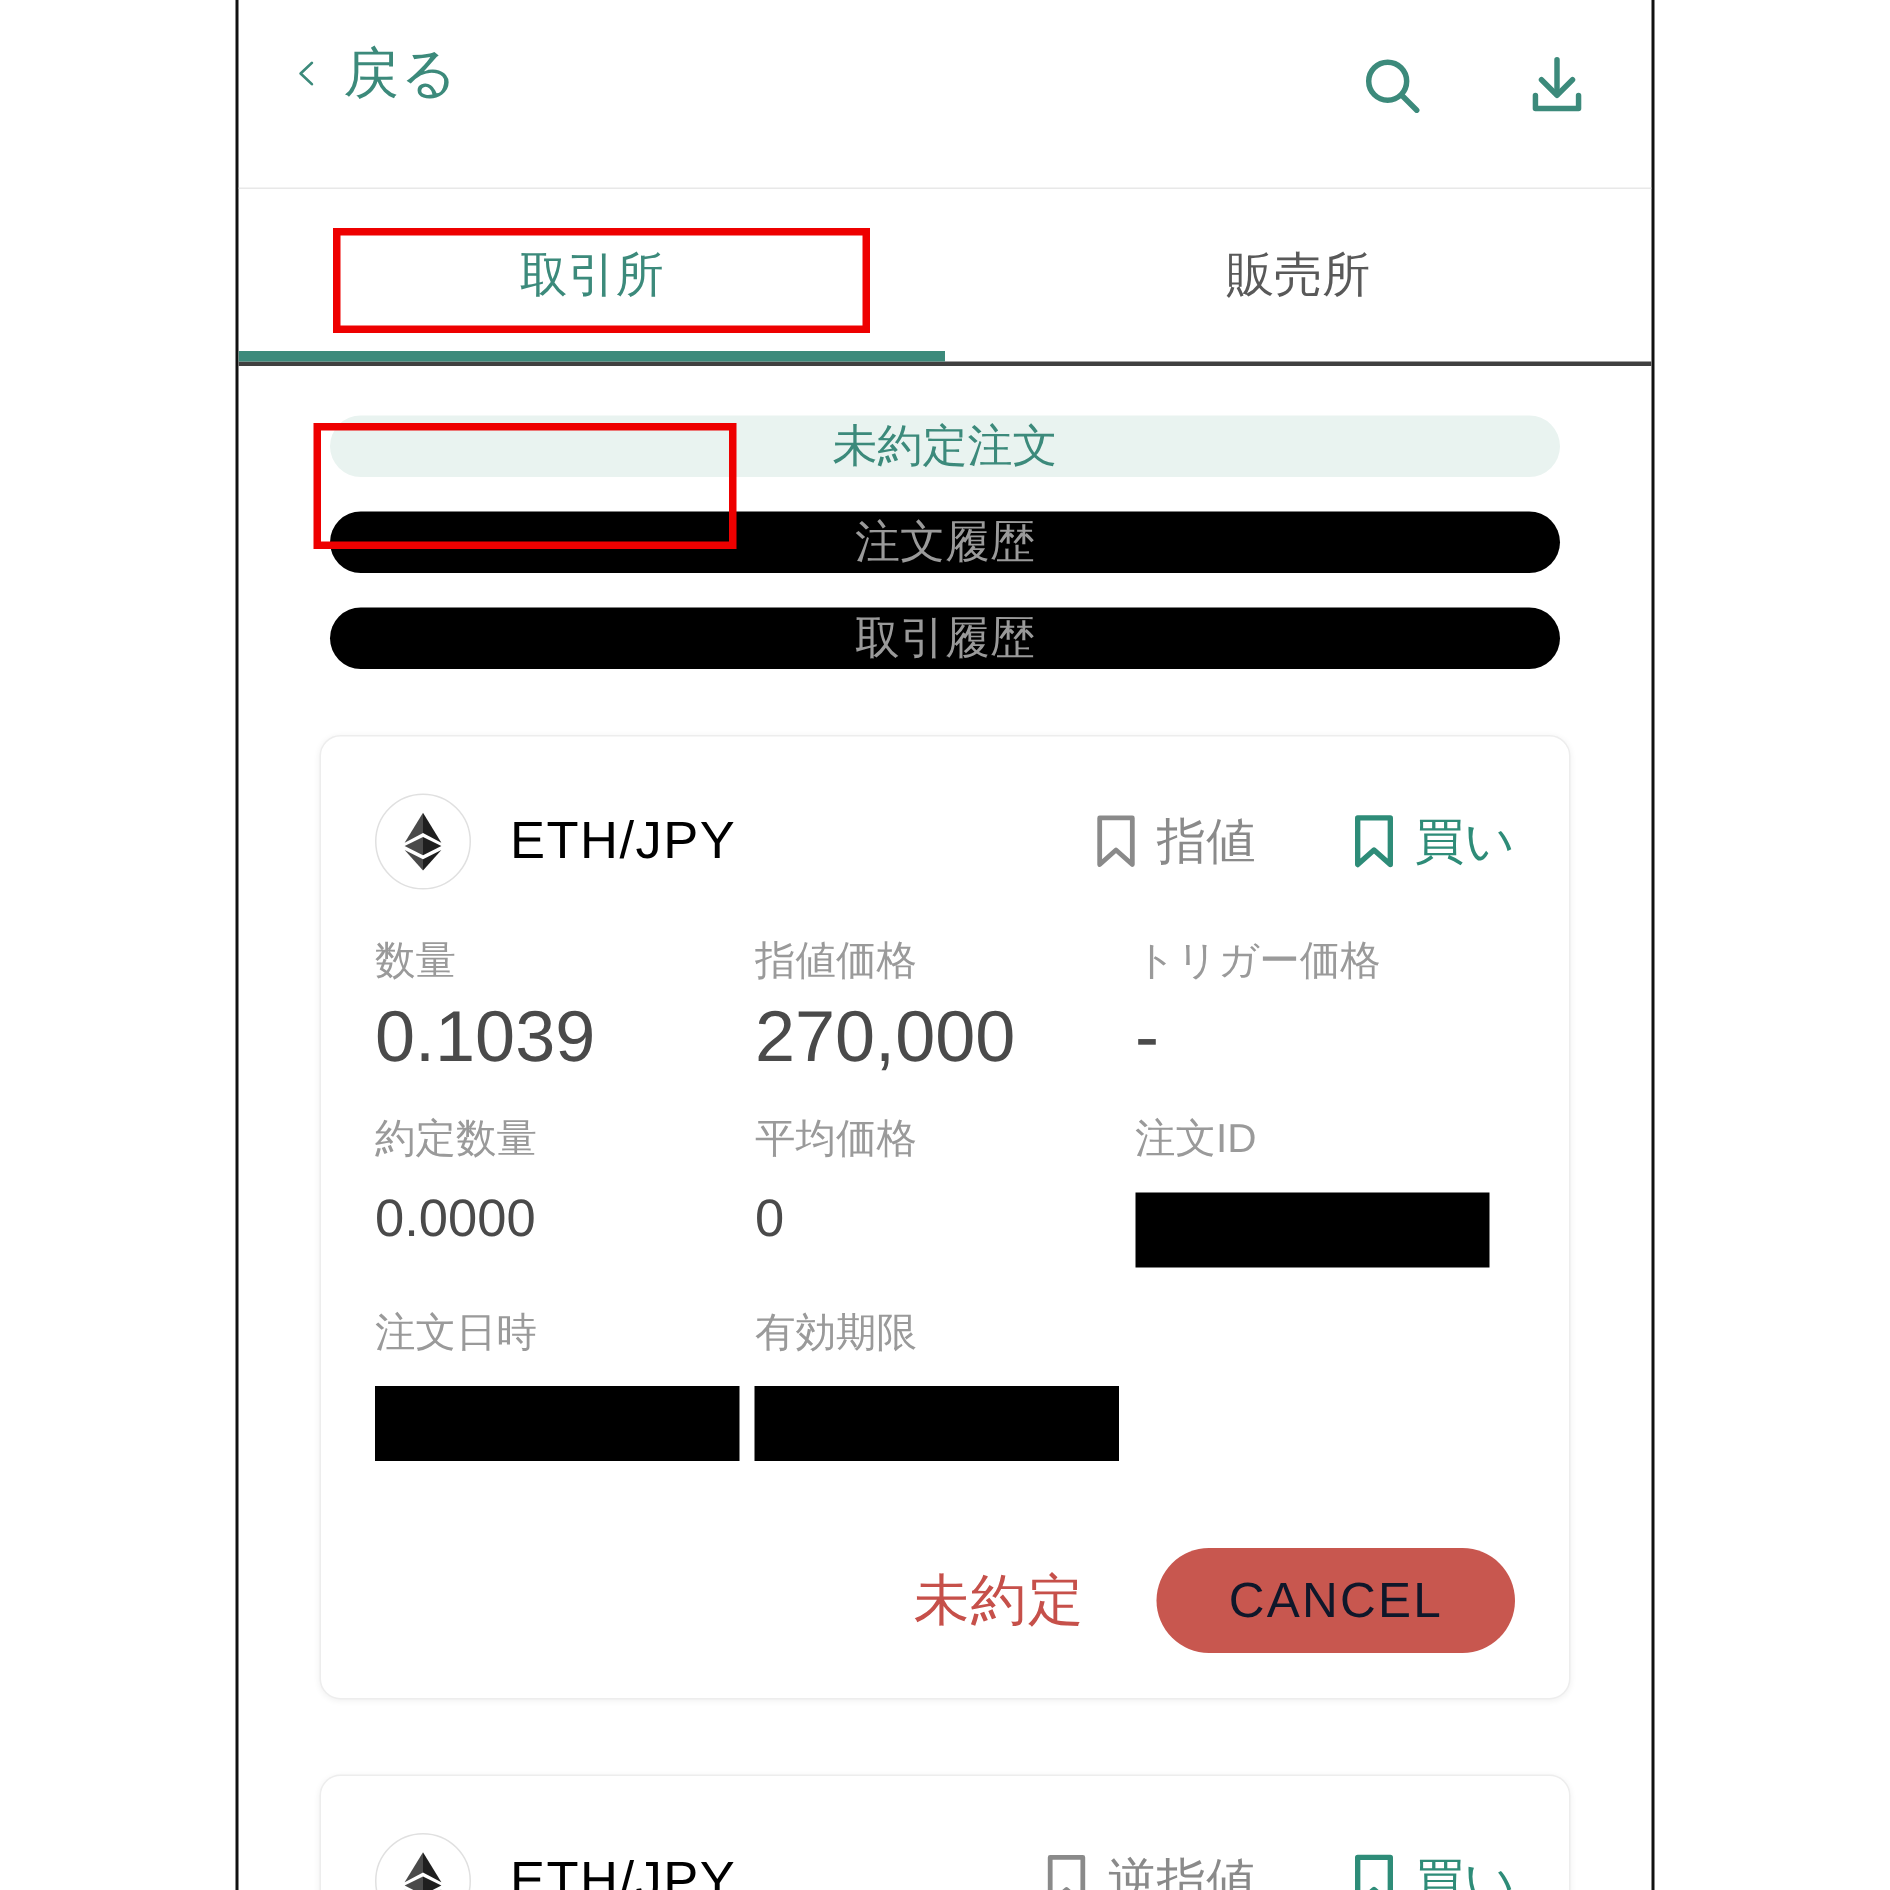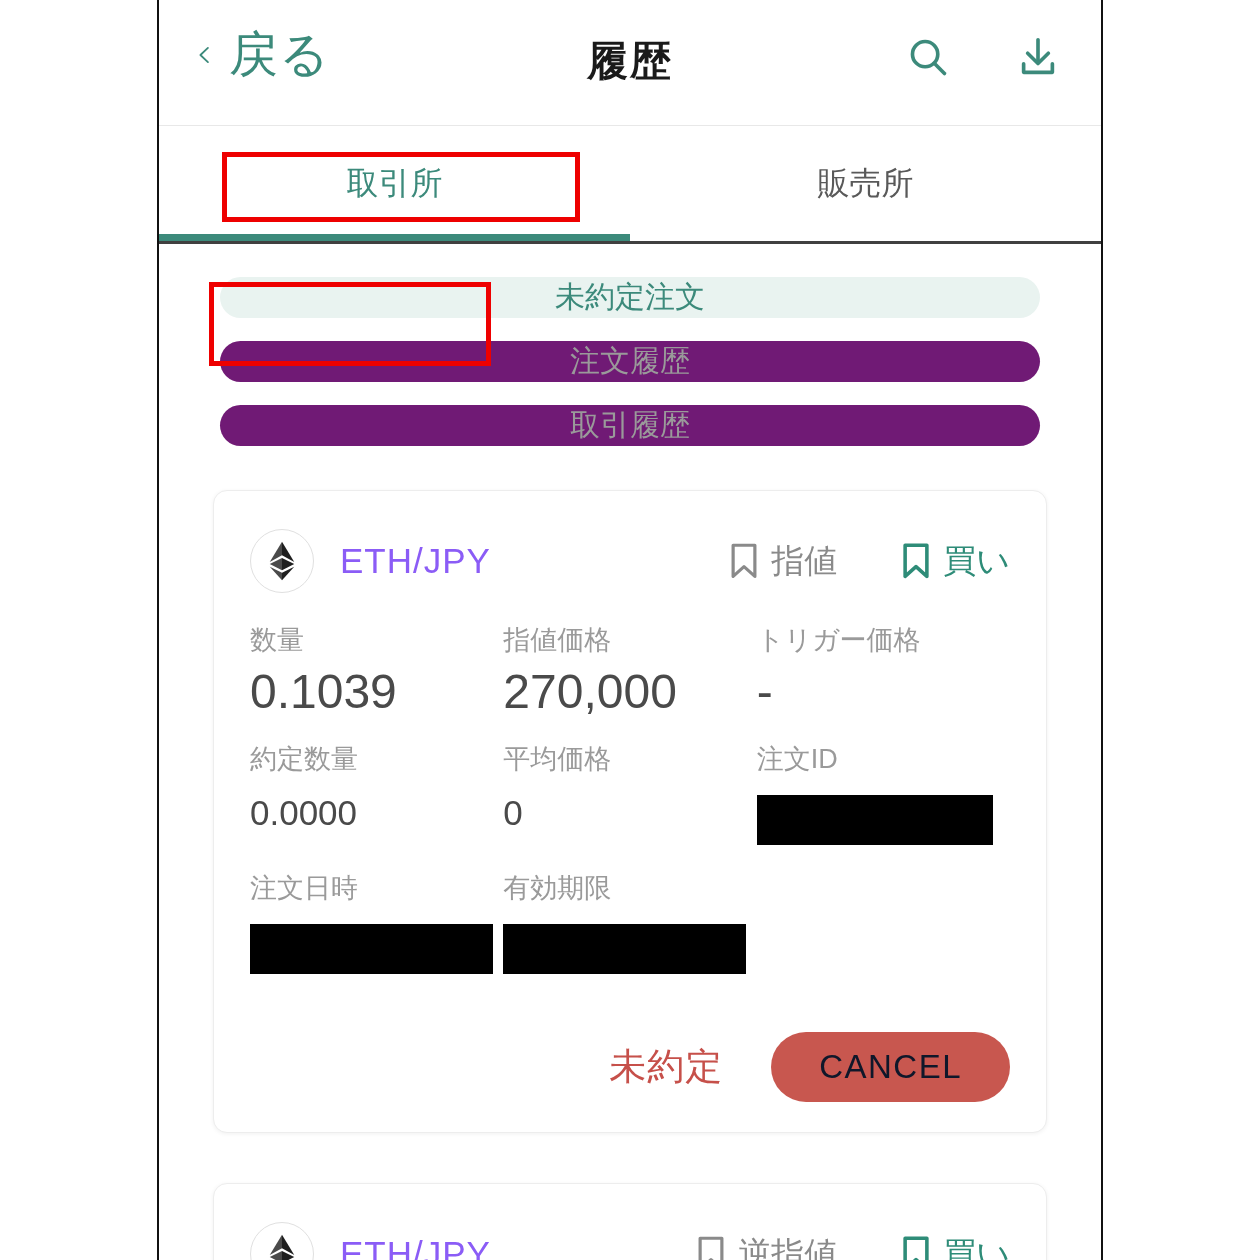--- a/index.html
+++ b/index.html
@@ -43,21 +43,21 @@
     gap: 14px;
     color: #3c8a7b;
     cursor: pointer;
   }
   .chev {
     display: block;
     width: 20px;
     height: 20px;
   }
   .back-label {
-    font-size: 49px;
+    font-size: 37px;
     line-height: 1;
     color: #3c8a7b;
     letter-spacing: 1px;
   }
   .header-title {
     position: absolute;
     left: 0;
     right: 0;
     top: 34px;
     text-align: center;
@@ -119,21 +119,21 @@
     flex-direction: column;
   }
   .pill {
     flex: 1 1 0;
     height: 67px;
     border-radius: 34px;
     display: flex;
     align-items: center;
     justify-content: center;
     font-size: 30px;
-    background: #701a75;
+    background: #000000;
     color: #9a9a9a;
     cursor: pointer;
   }
   .pill.active {
     background: #e9f3f0;
     color: #3c8a7b;
   }
 
   
   .cards {
@@ -160,21 +160,21 @@
     border: 1px solid #e0e0e0;
     display: flex;
     align-items: center;
     justify-content: center;
     flex: 0 0 auto;
     background: #fff;
   }
   .pair {
     margin-left: 26px;
     font-size: 35px;
-    color: #8b5cf6;
+    color: #000000;
     letter-spacing: 1px;
   }
   .head-spacer { flex: 1 1 auto; }
   .tag {
     display: flex;
     align-items: center;
     gap: 12px;
     font-size: 33px;
     color: #8a8a8a;
   }
@@ -277,21 +277,20 @@
   <div class="header">
     <div class="back-btn">
       <span>
         <svg class="chev" viewBox="0 0 24 24" fill="none" stroke="#3c8a7b" stroke-width="2.2" stroke-linecap="round" stroke-linejoin="round">
           <polyline points="15.5,3.5 6.5,12 15.5,20.5"></polyline>
         </svg>
       </span>
       <span class="back-label">戻る</span>
     </div>
 
-    <div class="header-title">履歴</div>
 
     <div class="header-actions">
       <span>
         <svg class="icon-btn" viewBox="0 0 24 24" fill="none" stroke="#3c8a7b" stroke-width="1.9" stroke-linecap="round">
           <circle cx="10.5" cy="10.5" r="6.6"></circle>
           <line x1="15.4" y1="15.4" x2="20.6" y2="20.6"></line>
         </svg>
       </span>
       <span>
         <svg class="icon-btn" viewBox="0 0 24 24" fill="none" stroke="#3c8a7b" stroke-width="1.9" stroke-linecap="round" stroke-linejoin="round">

